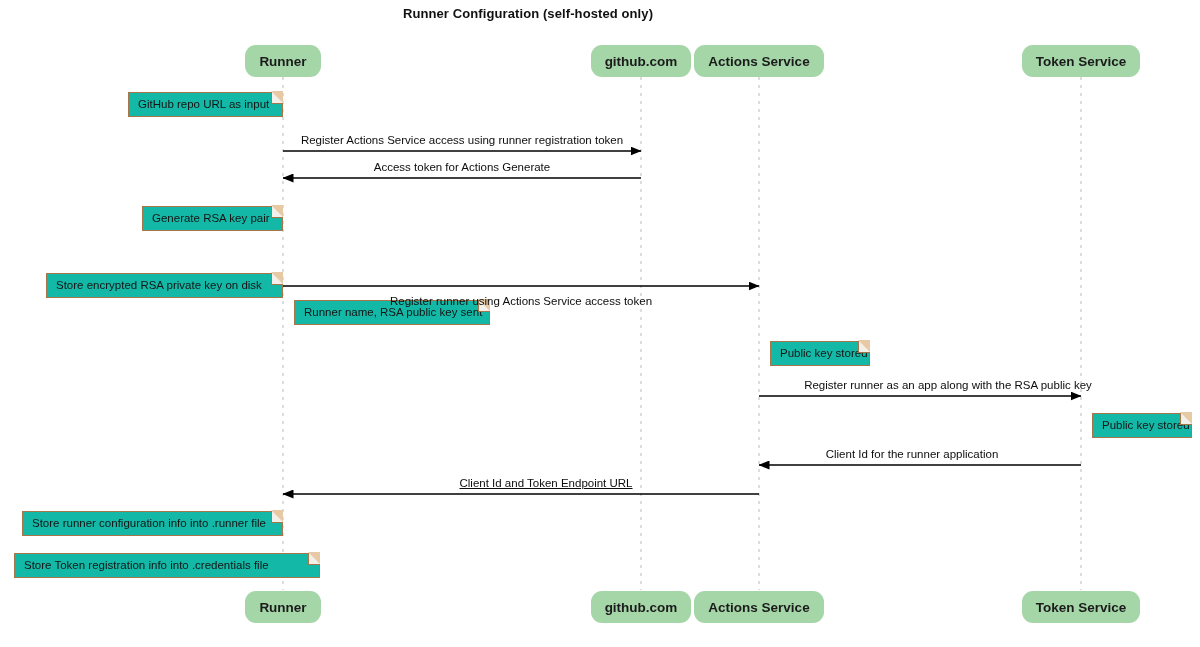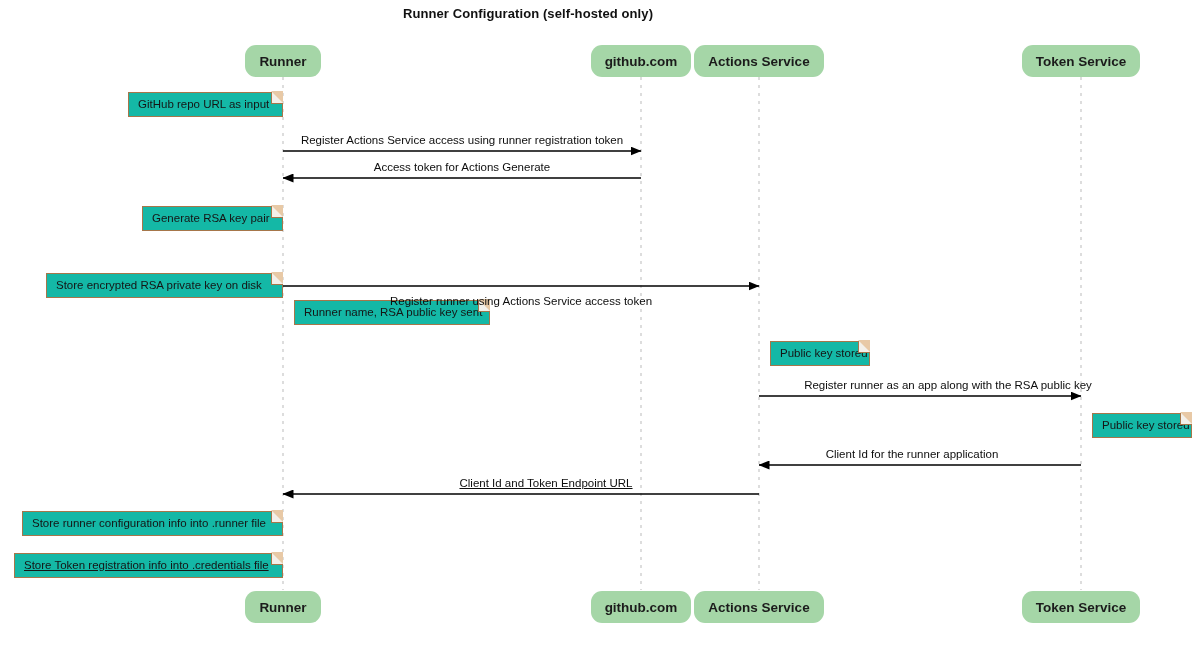--- a/index.html
+++ b/index.html
@@ -179,21 +179,21 @@
       <span class="fold"></span>
     </div>
     <div class="note" style="left: 1092px; top: 413px; width: 100px;">
       <span>Public key stored</span>
       <span class="fold"></span>
     </div>
     <div class="note" style="left: 22px; top: 511px; width: 261px;">
       <span>Store runner configuration info into .runner file</span>
       <span class="fold"></span>
     </div>
-    <div class="note" style="left: 14px; top: 553px; width: 269px; text-decoration: underline;">
+    <div class="note" style="left: 14px; top: 553px; width: 306px;">
       <span>Store Token registration info into .credentials file</span>
       <span class="fold"></span>
     </div>
   </div>
 <div id="labels-layer">
     <div class="msg-label center" style="left: 462px; top: 135px;">Register Actions Service access using runner registration token</div>
     <div class="msg-label center" style="left: 462px; top: 162px;">Access token for Actions Generate</div>
     <div class="msg-label center" style="left: 521px; top: 270px; margin-top: 26px;">Register runner using Actions Service access token</div>
     <div class="msg-label center" style="left: 948px; top: 380px;">Register runner as an app along with the RSA public key</div>
     <div class="msg-label center" style="left: 912px; top: 449px;">Client Id for the runner application</div>

